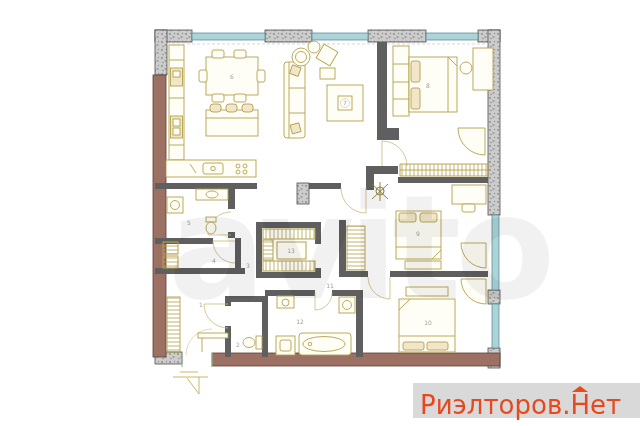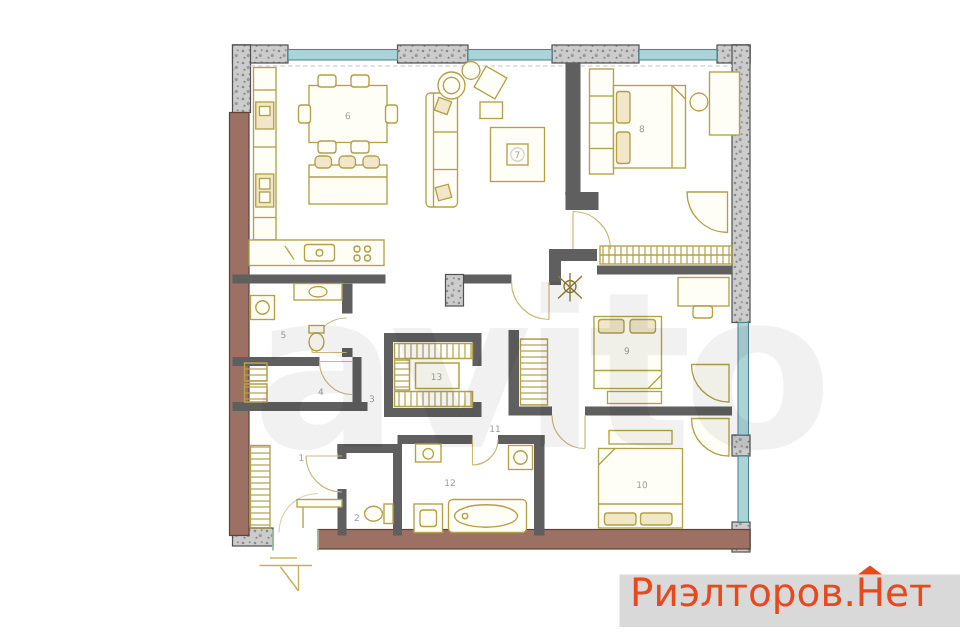--- a/index.html
+++ b/index.html
@@ -1,20 +1,20 @@
 <!DOCTYPE html>
 <html><head>
 <meta charset="utf-8">
 <style>
   html,body{margin:0;padding:0;background:#ffffff;}
   body{width:640px;height:426px;position:relative;overflow:hidden;
        font-family:"DejaVu Sans","Liberation Sans",sans-serif;}
   #plan{position:absolute;left:0;top:0;}
   .brand{position:absolute;left:413px;top:383px;width:227px;height:35px;
-         background:#d9d9d9;display:flex;align-items:flex-start;
+         background:#d9d9d9;display:flex;align-items:flex-end;
          padding-left:7px;box-sizing:border-box;
          font-size:26px;color:#e8481e;line-height:1;white-space:nowrap;}
   .house{position:relative;display:inline-block;}
   .roof{position:absolute;left:50%;top:-6px;transform:translateX(-50%);
         width:0;height:0;border-left:8px solid transparent;
         border-right:8px solid transparent;border-bottom:6px solid #e8481e;}
 </style>
 </head>
 <body>
 

